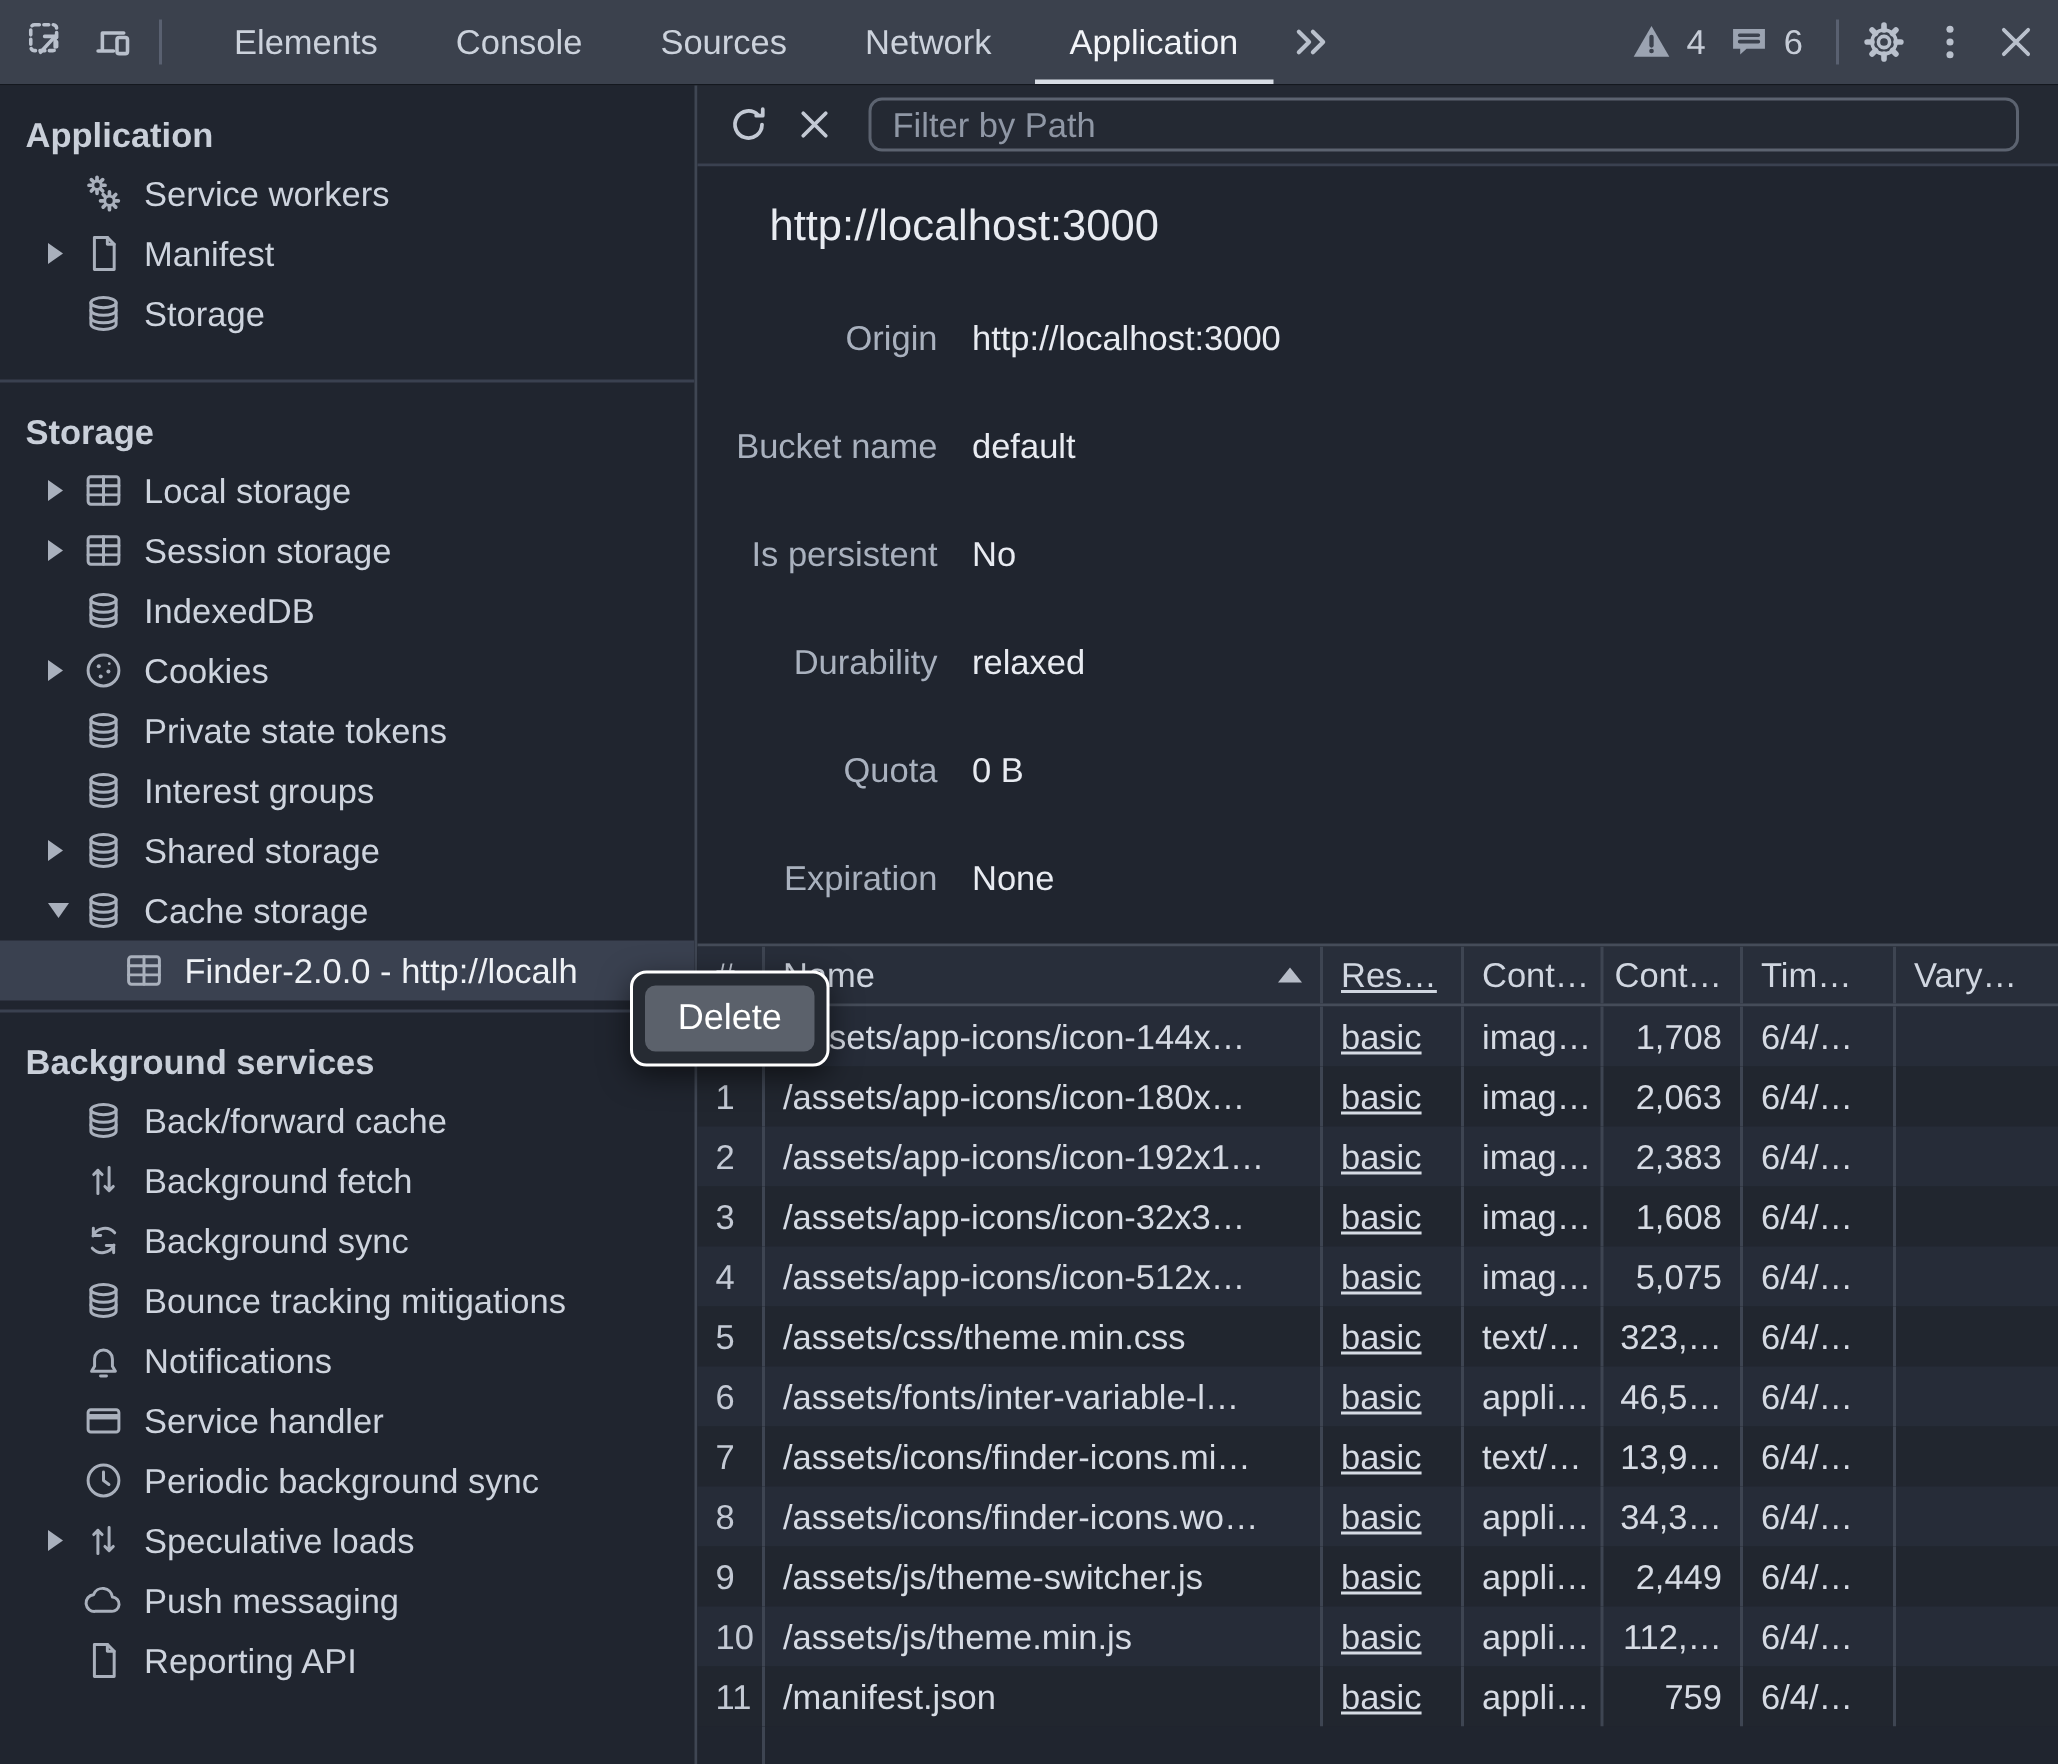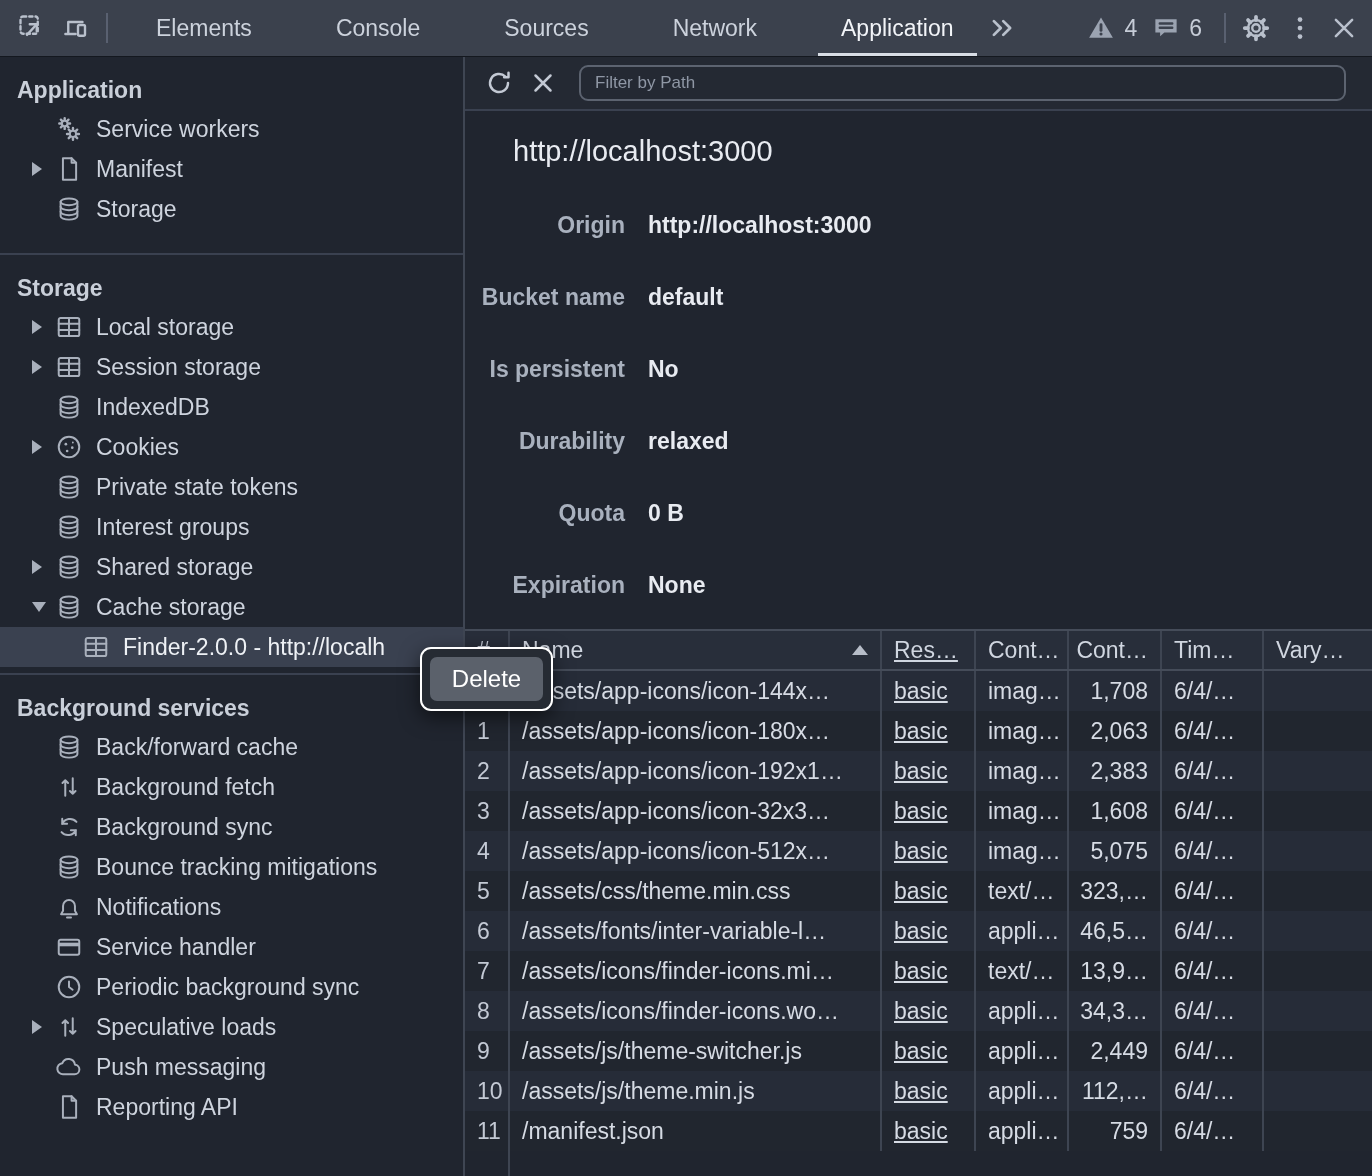--- a/index.html
+++ b/index.html
@@ -12,21 +12,21 @@
   svg { display:block; }
 
   
   .tabbar {
     height:57px; background:#3b414d; display:flex; align-items:center;
     border-bottom:1px solid #14181f; padding-left:10px;
   }
   .icon-btn { width:44px; height:48px; display:flex; align-items:center; justify-content:center; color:#b9c0cc; cursor:pointer; flex:none; }
   .icon-btn svg { width:30px; height:30px; }
   .tb-sep { width:2px; height:30px; background:#596070; margin:0 8px; flex:none; }
-  .tabs { display:flex; height:100%; margin-left:14px;gap:32px; }
+  .tabs { display:flex; height:100%; margin-left:14px; }
   .tab { position:relative; height:100%; display:flex; align-items:center; padding:0 26px; font-size:23px; color:#ccd2dc; cursor:pointer; white-space:nowrap; }
   .tab.selected { color:#f2f4f8; }
   .tab.selected::after { content:""; position:absolute; left:3px; right:3px; bottom:0; height:3px; background:#d8dde5; }
   .tb-right { margin-left:auto; display:flex; align-items:center; padding-right:6px; }
   .badge-group { display:flex; align-items:center; cursor:pointer; }
   .badge-group .b-icon { width:30px; height:30px; color:#9ba3b1; }
   .badge-count { font-size:23px; color:#c6ccd7; margin:0 14px 0 8px; }
 
   
   .bodyrow { display:flex; height:1119px; }
@@ -48,28 +48,28 @@
   .side-icon svg { width:28px; height:28px; }
   .side-label { overflow:hidden; }
 
   
   .main { flex:1; display:flex; flex-direction:column; min-width:0; }
   .panel-toolbar { height:54px; flex:none; background:#242933; border-bottom:2px solid #3a4150; display:flex; align-items:center; padding:0 12px; }
   .panel-toolbar .icon-btn { height:44px; color:#c3c9d4; }
   .filter-input {
     flex:1; height:36px; margin:0 14px; background:transparent;
     border:2px solid #5c6370; border-radius:9px; color:#e6eaf0;
-    font-size:17px; font-family:"Liberation Sans", sans-serif; padding:0 14px; outline:none;
+    font-size:23px; font-family:"Liberation Sans", sans-serif; padding:0 14px; outline:none;
   }
   .filter-input::placeholder { color:#8f97a5; }
 
   .content { position:relative; flex:1; background:#20252f; }
   .origin-heading { position:absolute; left:48px; top:24px; font-size:29px; font-weight:400; color:#e8ebf1; }
   .meta { position:absolute; top:78px; left:0; right:0; }
-  .meta-row { height:72px; display:flex; align-items:center;font-weight:bold; }
+  .meta-row { height:72px; display:flex; align-items:center; }
   .meta-label { width:160px; text-align:right; font-size:23px; color:#a9b1be; flex:none; }
   .meta-value { margin-left:23px; font-size:23px; color:#e8ebf1; }
 
   
   .datagrid { position:absolute; left:0; right:0; top:518px; bottom:0; border-top:2px solid #454c59; display:flex; flex-direction:column; overflow:hidden; }
   .dg-header { height:40px; flex:none; display:flex; background:#282e3a; border-bottom:2px solid #454c59; }
   .dg-row { height:40px; flex:none; display:flex; }
   .dg-row.odd { background:#262c38; }
   .dg-row.even { background:#21262f; }
   .dg-cell {

